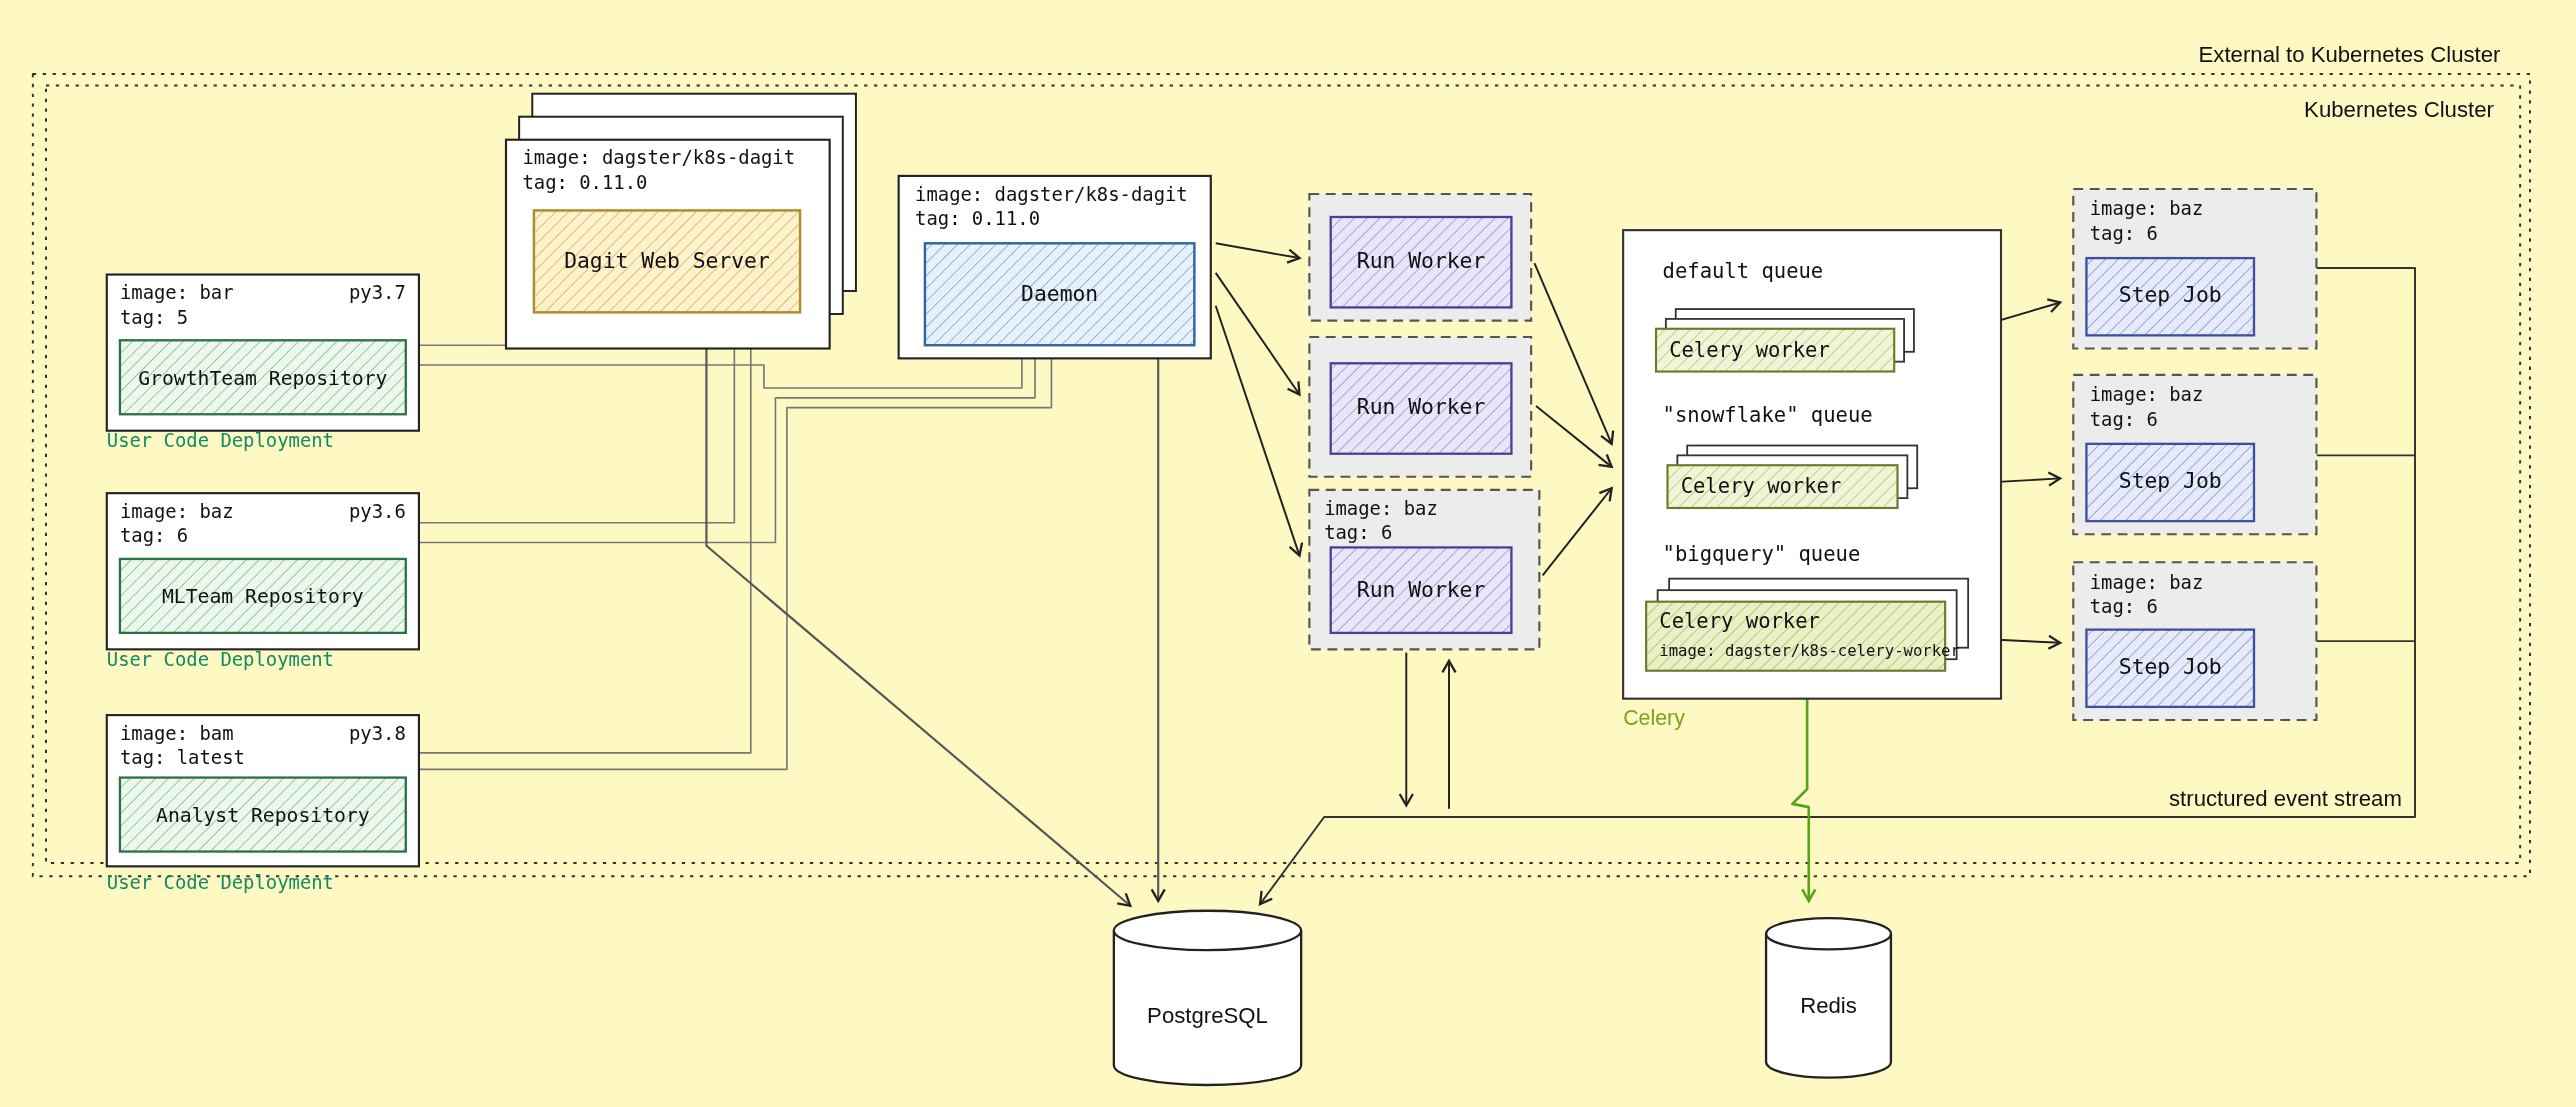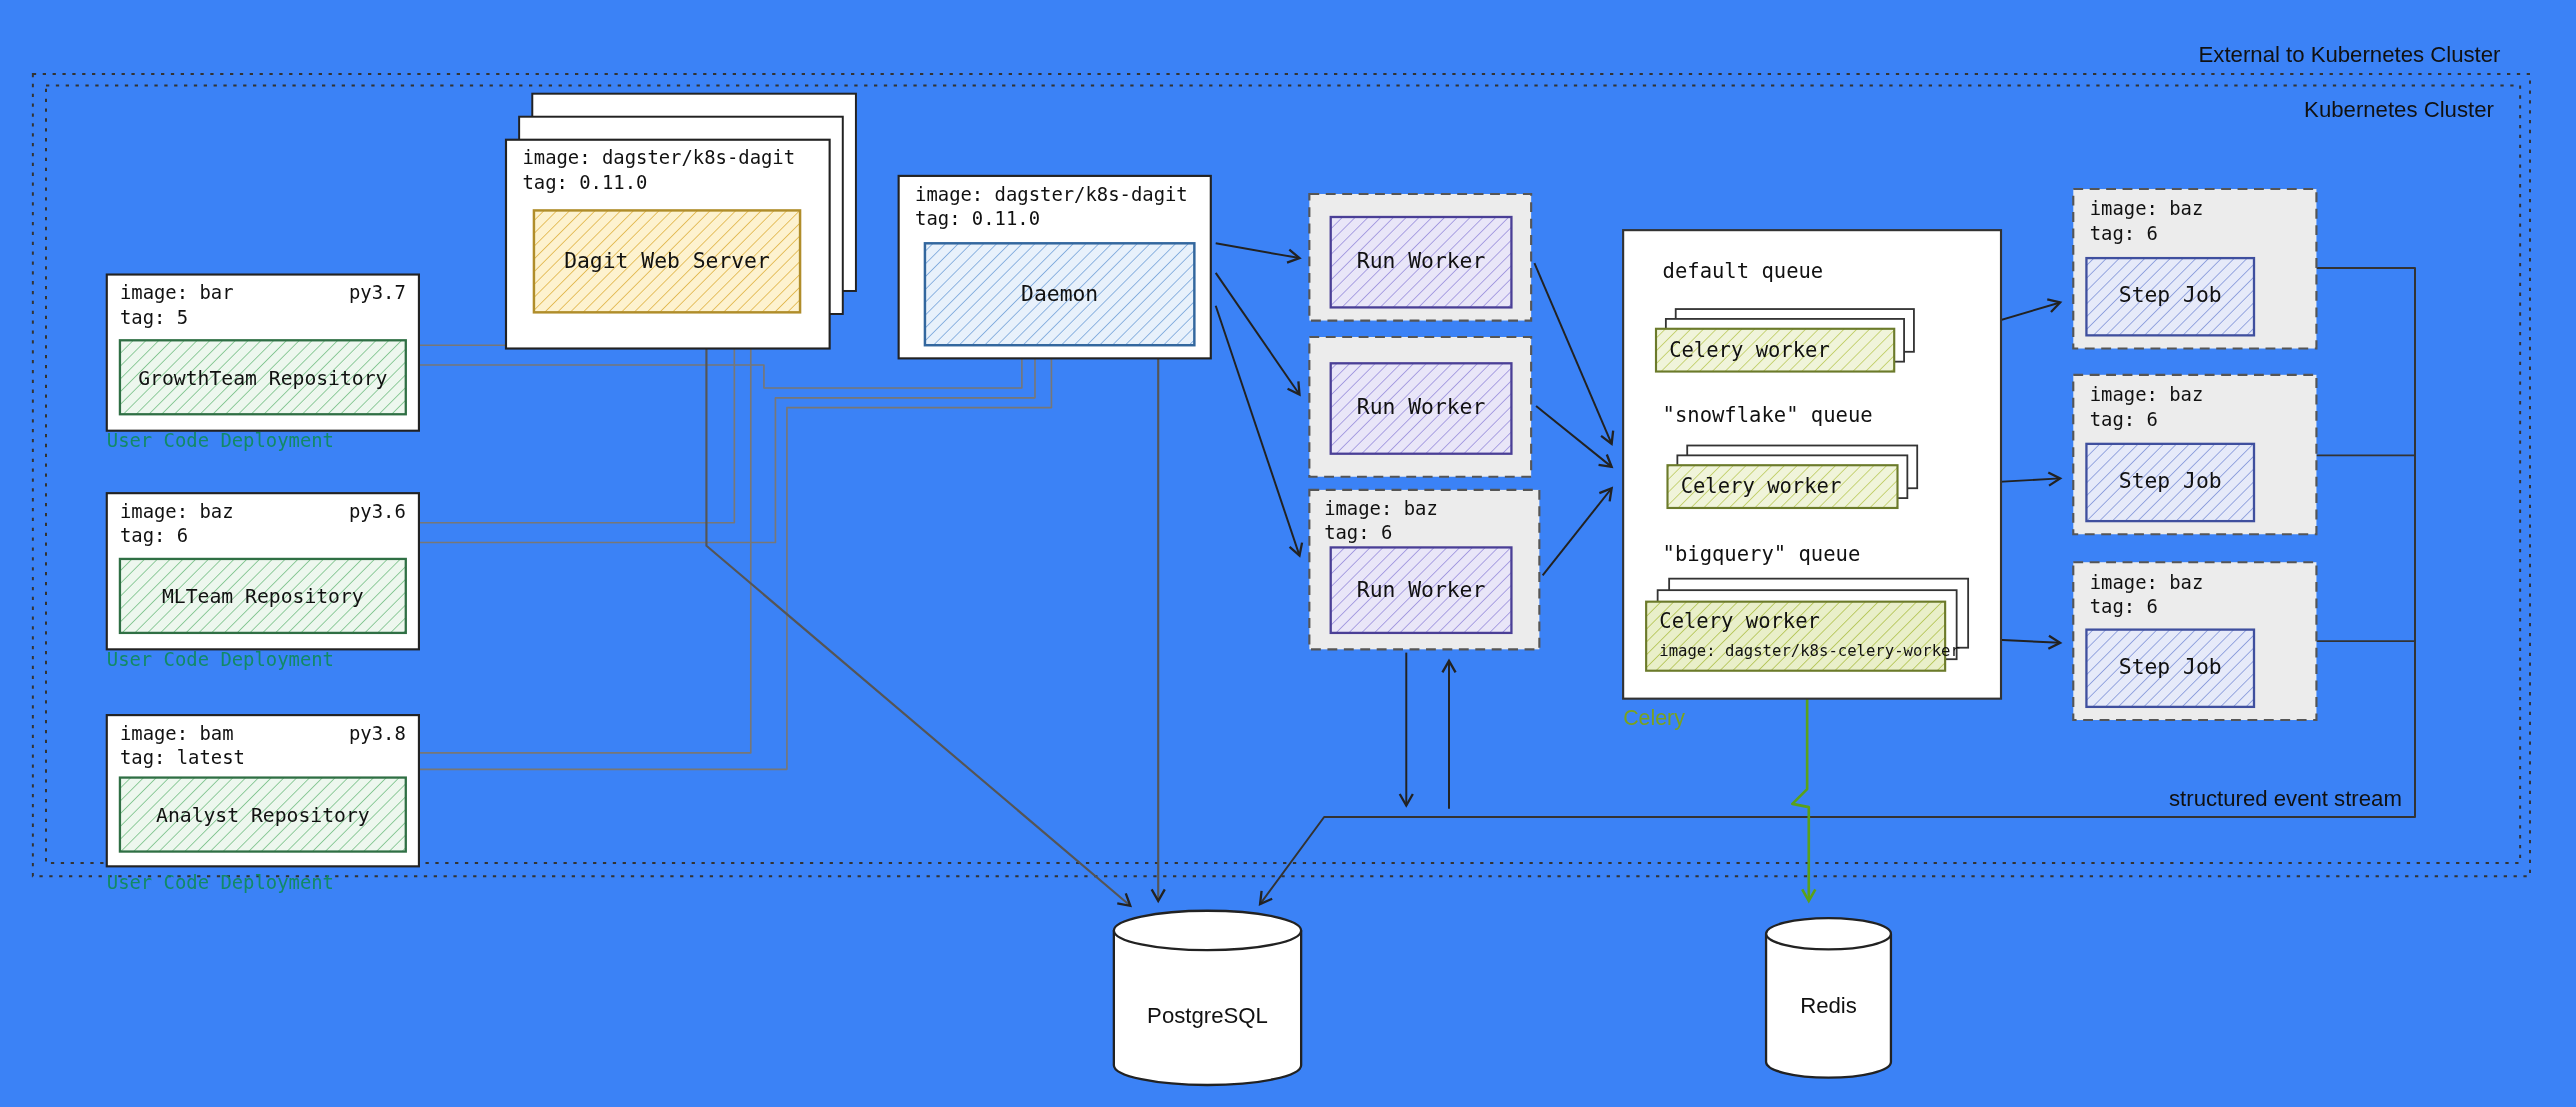--- a/index.html
+++ b/index.html
@@ -1,16 +1,16 @@
 <!DOCTYPE html>
 <html><head>
 <meta charset="utf-8">
 <style>
   html,body{margin:0;padding:0;background:#fff;}
-  .canvas{position:relative;width:2576px;height:1108px;background:#3b82f6;overflow:hidden;}
+  .canvas{position:relative;width:2576px;height:1108px;background:#fef9c3;overflow:hidden;}
   svg{display:block;}
   text{fill:#111;}
   .t-code{font:11.5px "DejaVu Sans Mono", monospace;}
   .t-title{font:13px "DejaVu Sans Mono", monospace;}
   .t-repo{font:12px "DejaVu Sans Mono", monospace;}
   .t-worker{font:12.5px "DejaVu Sans Mono", monospace;}
   .t-queue{font:12.5px "DejaVu Sans Mono", monospace;}
   .t-small{font:9.5px "DejaVu Sans Mono", monospace;}
   .t-cap{font:11.5px "DejaVu Sans Mono", monospace;fill:#128a66;}
   .t-sans-lg{font:13.5px "Liberation Sans", sans-serif;}

